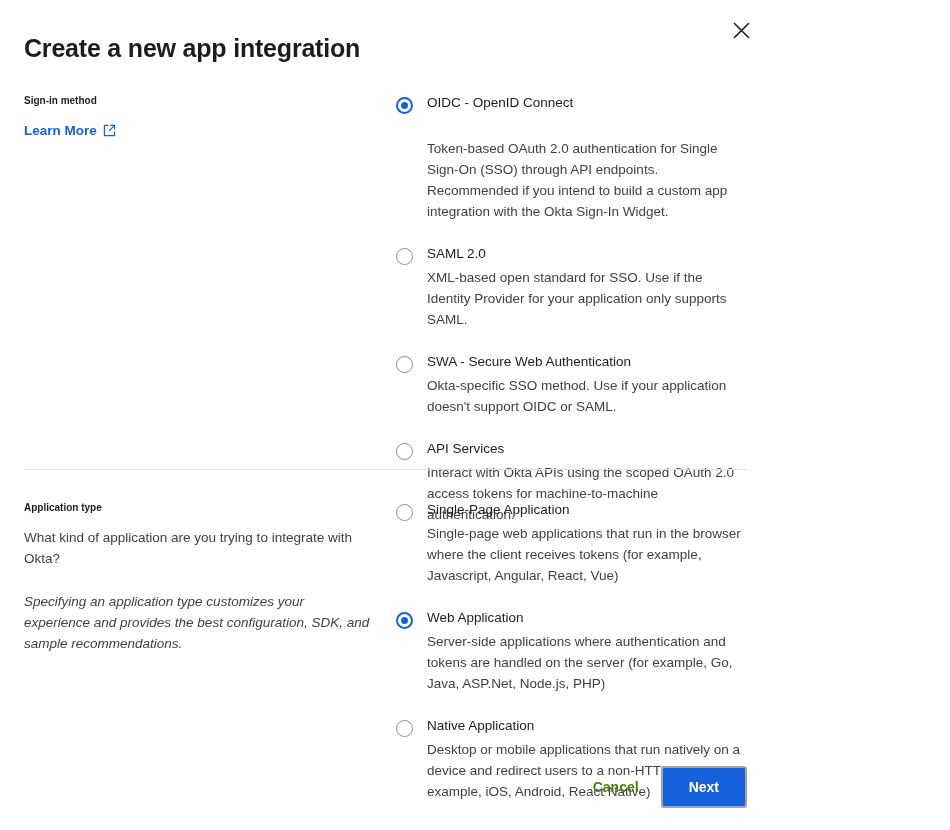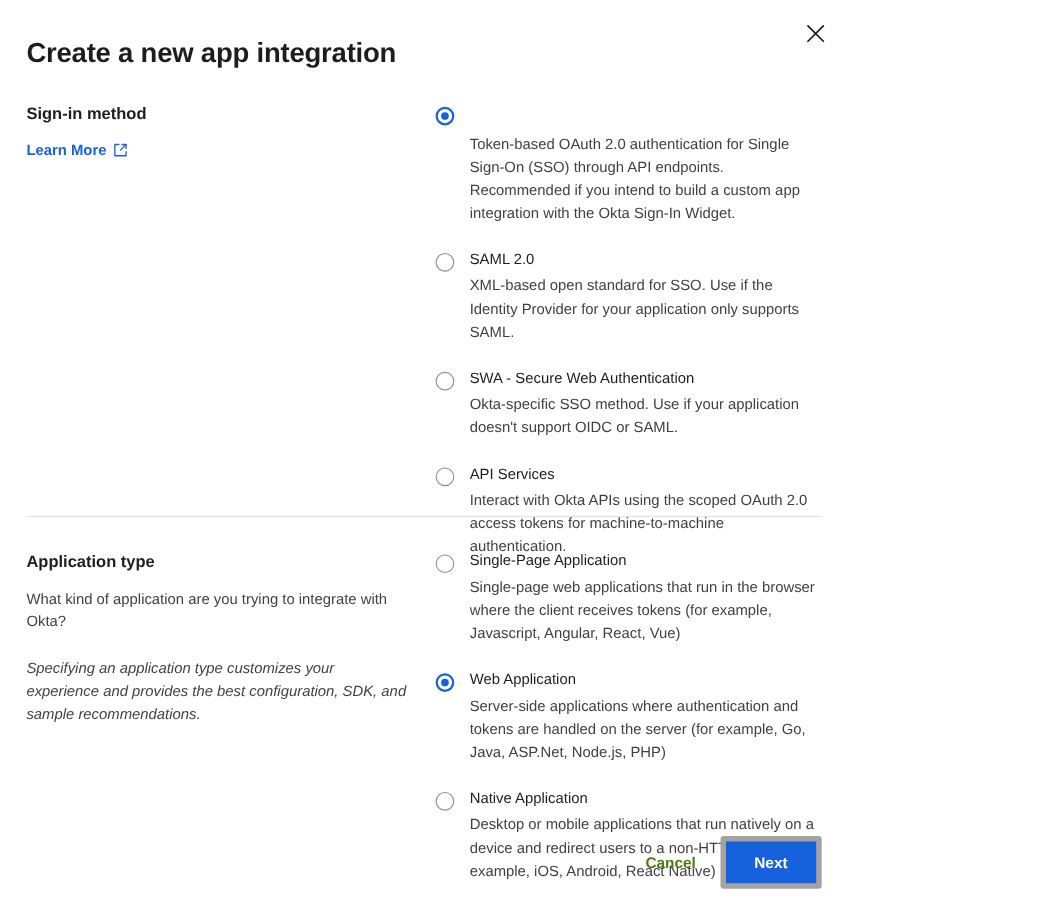--- a/index.html
+++ b/index.html
@@ -55,21 +55,21 @@
   }
   .section-left {
     width: 372px;
     flex: 0 0 372px;
     padding-right: 24px;
   }
   .section-right {
     flex: 1 1 auto;
   }
   .section-label {
-    font-size: 15px;
+    font-size: 10px;
     font-weight: bold;
     color: #1d1d21;
     margin: 0 0 14px 0;
     line-height: 1.3;
   }
   .section-desc {
     font-size: 13.5px;
     color: #3f3f46;
     line-height: 1.55;
     margin: 0 0 22px 0;
@@ -160,21 +160,21 @@
     border: none;
     color: #4d7c0f;
     font-size: 14px;
     font-weight: bold;
     cursor: pointer;
     padding: 10px 4px;
     font-family: "Liberation Sans", sans-serif;
   }
   .btn-next {
     background: #1662dd;
-    border: 5px solid #a3a3a3;
+    border: 2px solid #a3a3a3;
     color: #ffffff;
     font-size: 14px;
     font-weight: bold;
     border-radius: 3px;
     padding: 11px 26px;
     cursor: pointer;
     font-family: "Liberation Sans", sans-serif;
   }
 </style>
 </head>
@@ -200,20 +200,21 @@
           <path d="M8.5 1.5H12.5V5.5" stroke="#1662dd" stroke-width="1.3" stroke-linecap="round" stroke-linejoin="round"></path>
           <path d="M12.5 1.5L7 7" stroke="#1662dd" stroke-width="1.3" stroke-linecap="round"></path>
         </svg>
       </a>
     </div>
     <div class="section-right radio-group">
 
       <div class="radio-row selected">
         <span class="radio-outer"></span>
         <span class="radio-text">
+          <span class="radio-title" style="display:block;">OIDC - OpenID Connect</span>
           <span class="radio-desc" style="display:block;margin-top:27px;">Token-based OAuth 2.0 authentication for Single Sign-On (SSO) through API endpoints. Recommended if you intend to build a custom app integration with the Okta Sign-In Widget.</span>
         </span>
       </div>
 
       <div class="radio-row">
         <span class="radio-outer"></span>
         <span class="radio-text">
           <span class="radio-title" style="display:block;">SAML 2.0</span>
           <span class="radio-desc" style="display:block;">XML-based open standard for SSO. Use if the Identity Provider for your application only supports SAML.</span>
         </span>

